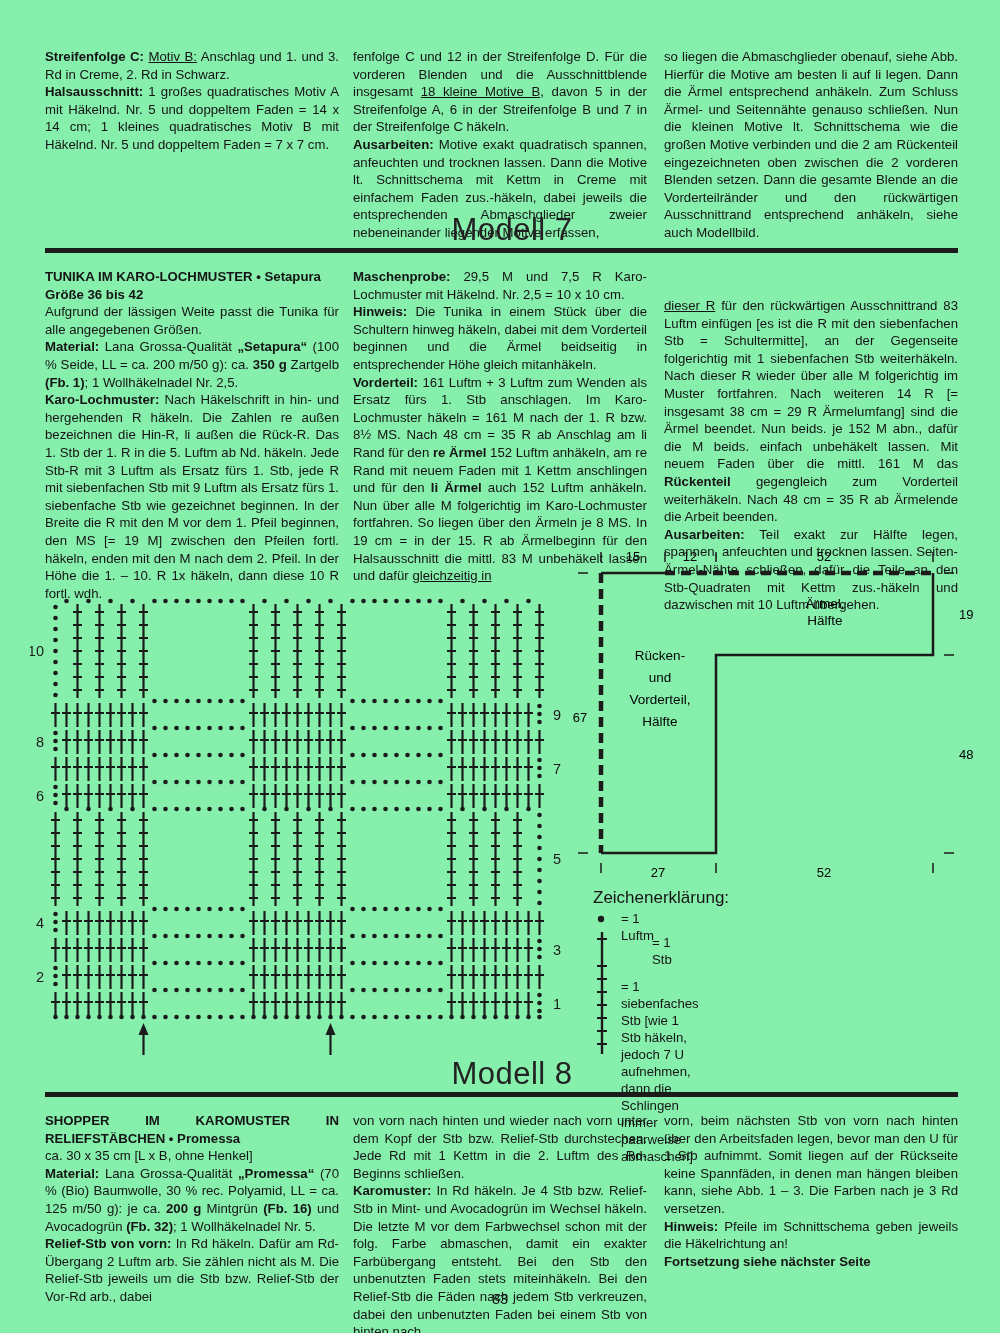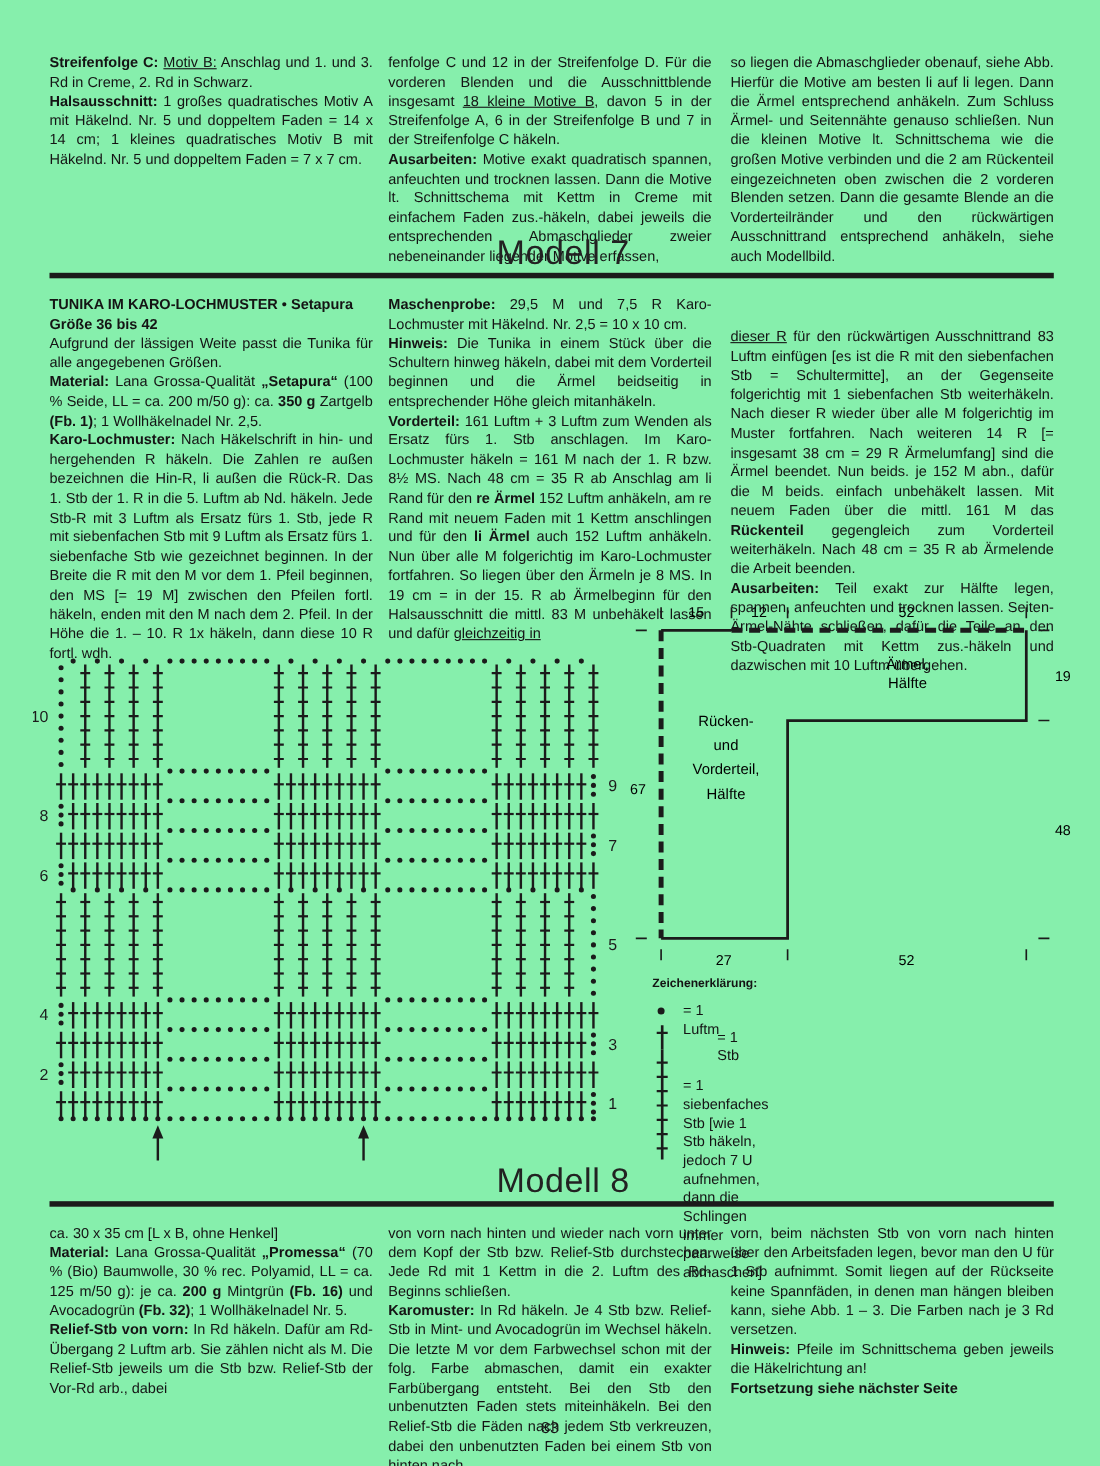--- a/index.html
+++ b/index.html
@@ -8,21 +8,21 @@
   .col{position:absolute;width:294px;text-align:justify;font-size:13.2px;line-height:17.6px;}
   .col p{margin:0;}
   .b{font-weight:bold;}
   .u{text-decoration:underline;}
   .rule{position:absolute;left:45px;width:913px;height:5px;background:#1b1b1b;}
   .model-heading{position:absolute;left:0;width:100%;text-align:center;
       font-size:31px;font-weight:normal;letter-spacing:.5px;color:#222;padding-left:12px;}
   .chart-title{position:absolute;left:45px;width:512px;text-align:center;
       font-size:14.5px;font-weight:bold;}
   .legend{position:absolute;left:593px;top:888px;width:392px;font-size:13.2px;}
-  .legend-title{font-weight:bold;font-size:11px;}
+  .legend-title{font-weight:normal;font-size:17px;}
   .legend-item{position:absolute;left:0;}
   .legend-sym{position:absolute;left:2px;}
   .legend-text{position:absolute;left:28px;line-height:17px;}
   .page-number{position:absolute;left:0;top:1291px;width:100%;text-align:center;font-size:14.5px;}
   svg text{font-family:"Liberation Sans",sans-serif;}
 </style>
 </head>
 <body>
 
 <div class="page">
@@ -1085,20 +1085,21 @@
         <span>= 1 siebenfaches Stb [wie 1 Stb häkeln, jedoch 7 U aufnehmen,</span><br>
         <span>dann die Schlingen immer paarweise abmaschen]</span>
       </span>
     </div>
   </div>
 
   <div class="model-heading" style="top:1056px;">Modell 8</div>
   <div class="rule" style="top:1092px;"></div>
 
   <div class="col" style="left:45px;top:1112px;">
+      <p><span class="b ">SHOPPER IM KAROMUSTER IN RELIEFSTÄBCHEN • Promessa</span></p>
       <p><span>ca. 30 x 35 cm [L x B, ohne Henkel]</span></p>
       <p><span class="b ">Material: </span><span>Lana Grossa-Qualität </span><span class="b ">„Promessa“</span><span> (70 % (Bio) Baumwolle, 30 % rec. Polyamid, LL = ca. 125 m/50 g): je ca. </span><span class="b ">200 g</span><span> Mintgrün </span><span class="b ">(Fb. 16)</span><span> und Avocadogrün </span><span class="b ">(Fb. 32)</span><span>; 1 Wollhäkelnadel Nr. 5.</span></p>
       <p><span class="b ">Relief-Stb von vorn: </span><span>In Rd häkeln. Dafür am Rd-Übergang 2 Luftm arb. Sie zählen nicht als M. Die Relief-Stb jeweils um die Stb bzw. Relief-Stb der Vor-Rd arb., dabei</span></p>
     </div>
   <div class="col" style="left:353px;top:1112px;">
       <p><span>von vorn nach hinten und wieder nach vorn unter dem Kopf der Stb bzw. Relief-Stb durchstechen. Jede Rd mit 1 Kettm in die 2. Luftm des Rd-Beginns schließen.</span></p>
       <p><span class="b ">Karomuster: </span><span>In Rd häkeln. Je 4 Stb bzw. Relief-Stb in Mint- und Avocadogrün im Wechsel häkeln. Die letzte M vor dem Farbwechsel schon mit der folg. Farbe abmaschen, damit ein exakter Farbübergang entsteht. Bei den Stb den unbenutzten Faden stets miteinhäkeln. Bei den Relief-Stb die Fäden nach jedem Stb verkreuzen, dabei den unbenutzten Faden bei einem Stb von hinten nach</span></p>
     </div>
   <div class="col" style="left:664px;top:1112px;">
       <p><span>vorn, beim nächsten Stb von vorn nach hinten über den Arbeitsfaden legen, bevor man den U für 1 Stb aufnimmt. Somit liegen auf der Rückseite keine Spannfäden, in denen man hängen bleiben kann, siehe Abb. 1 – 3. Die Farben nach je 3 Rd versetzen.</span></p>

